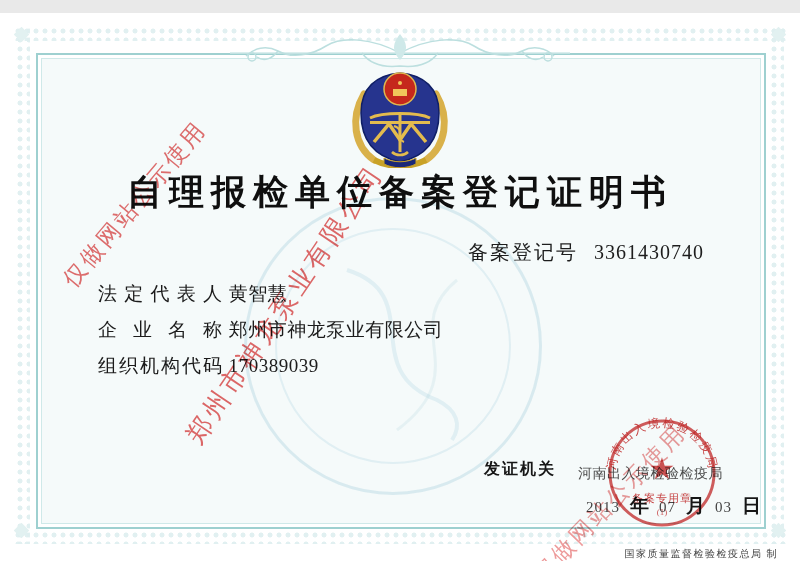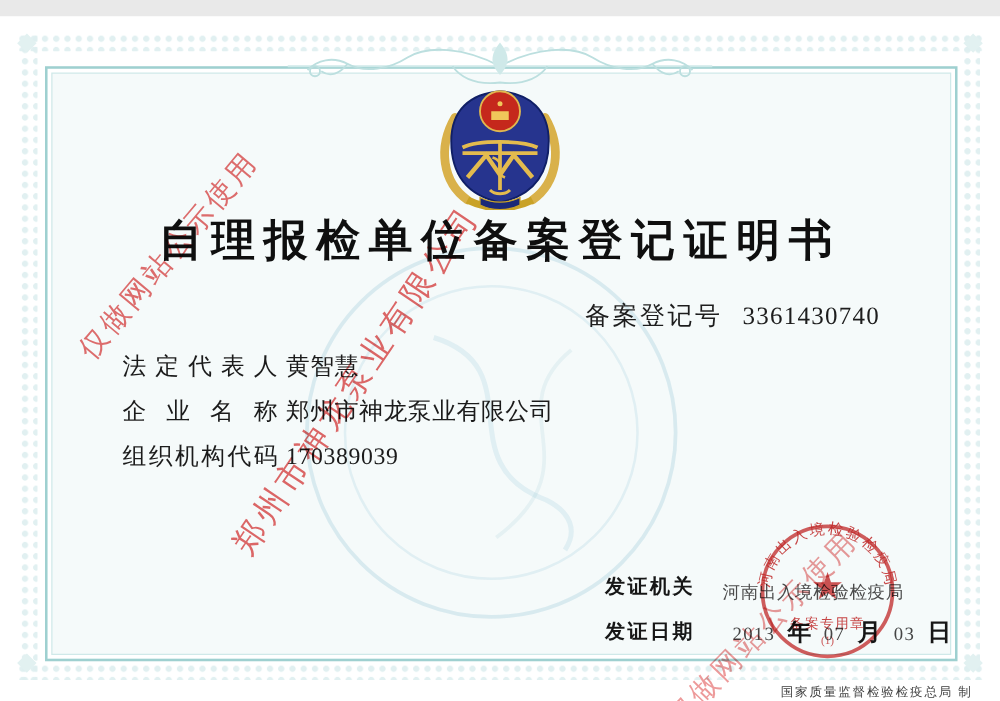--- a/index.html
+++ b/index.html
@@ -149,21 +149,20 @@
       <span class="fvalue">郑州市神龙泵业有限公司</span>
     </div>
     <div class="frow">
       <span class="flabel">组织机构代码</span>
       <span class="fvalue">170389039</span>
     </div>
   </div>
 
   <div class="issuer-label">发证机关</div>
   <div class="issuer-value">河南出入境检验检疫局</div>
-  <div class="date-label">发证日期</div>
   <div class="date-value">
     <span class="num">2013</span>
     <span class="unit">年</span>
     <span class="num">07</span>
     <span class="unit">月</span>
     <span class="num">03</span>
     <span class="unit">日</span>
   </div>
 
   <div class="footer">国家质量监督检验检疫总局 制</div>

